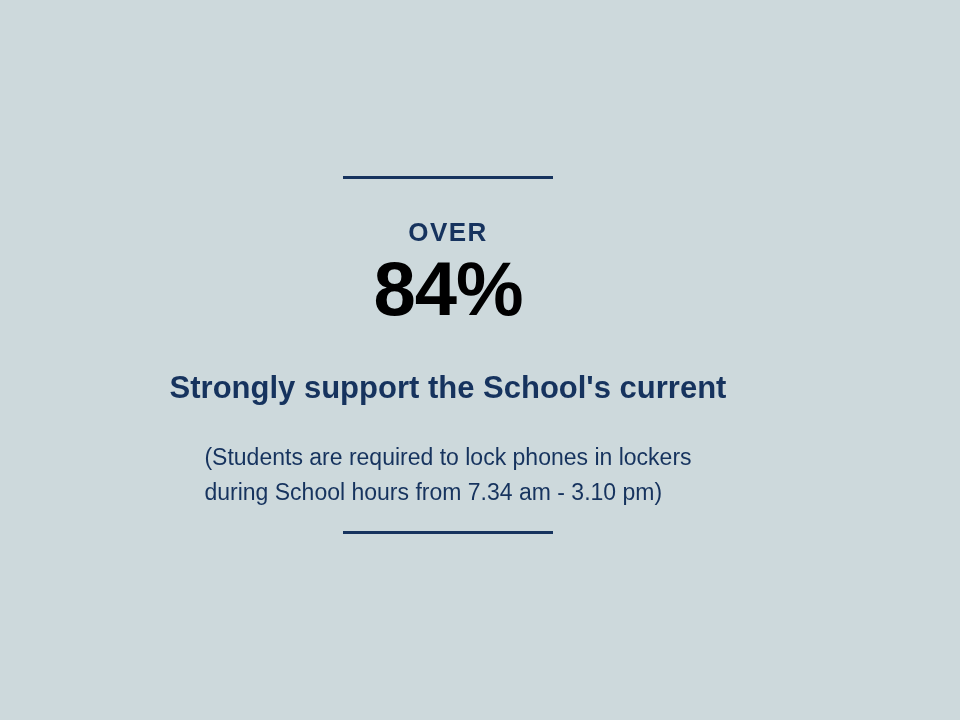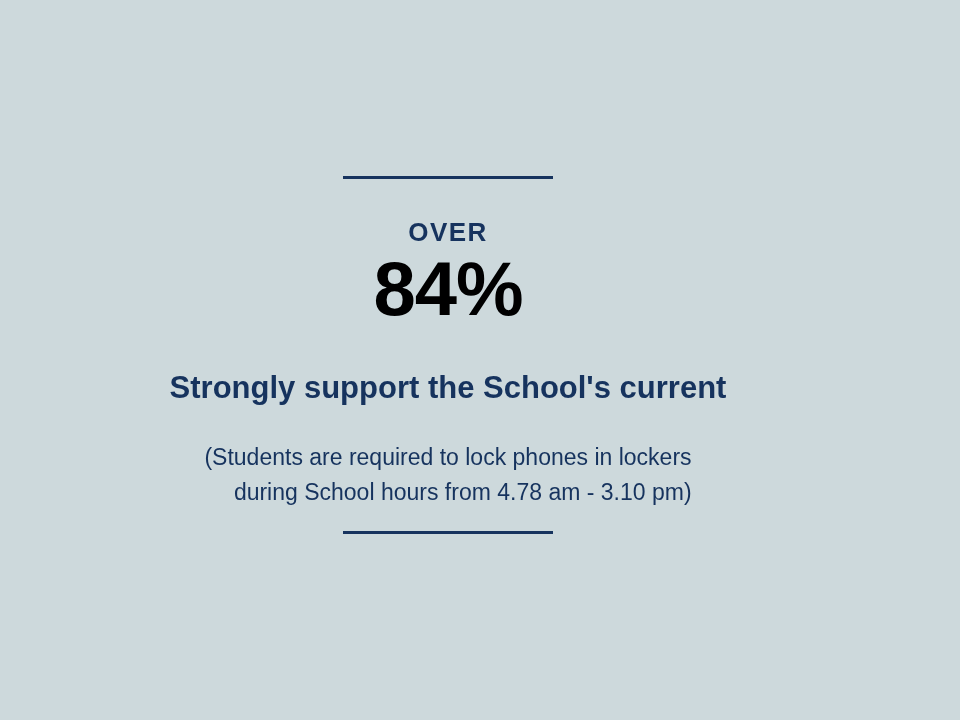--- a/index.html
+++ b/index.html
@@ -53,21 +53,21 @@
     font-weight: 700;
     line-height: 1.5;
     text-align: left;
   }
   .subtext {
     margin-top: 28px;
     color: #16335e;
     font-size: 23px;
     font-weight: 400;
     line-height: 1.55;
-    text-align: right;
+    text-align: left;
   }
   .divider-bottom {
     margin-top: 20px;
   }
 </style>
 </head>
 <body>
 
 <div class="slide">
 
@@ -76,18 +76,18 @@
   <div class="over-label">OVER</div>
 
   <div class="stat-value">84%</div>
 
   <div class="headline">
     <div>Strongly support the School's current</div>
   </div>
 
   <div class="subtext">
     <div>(Students are required to lock phones in lockers</div>
-    <div>during School hours from 4.78 am - 3.10 pm)</div>
+    <div>during School hours from 7.34 am - 3.10 pm)</div>
   </div>
 
   <div class="divider divider-bottom"></div>
 
 </div>
 
 </body></html>

